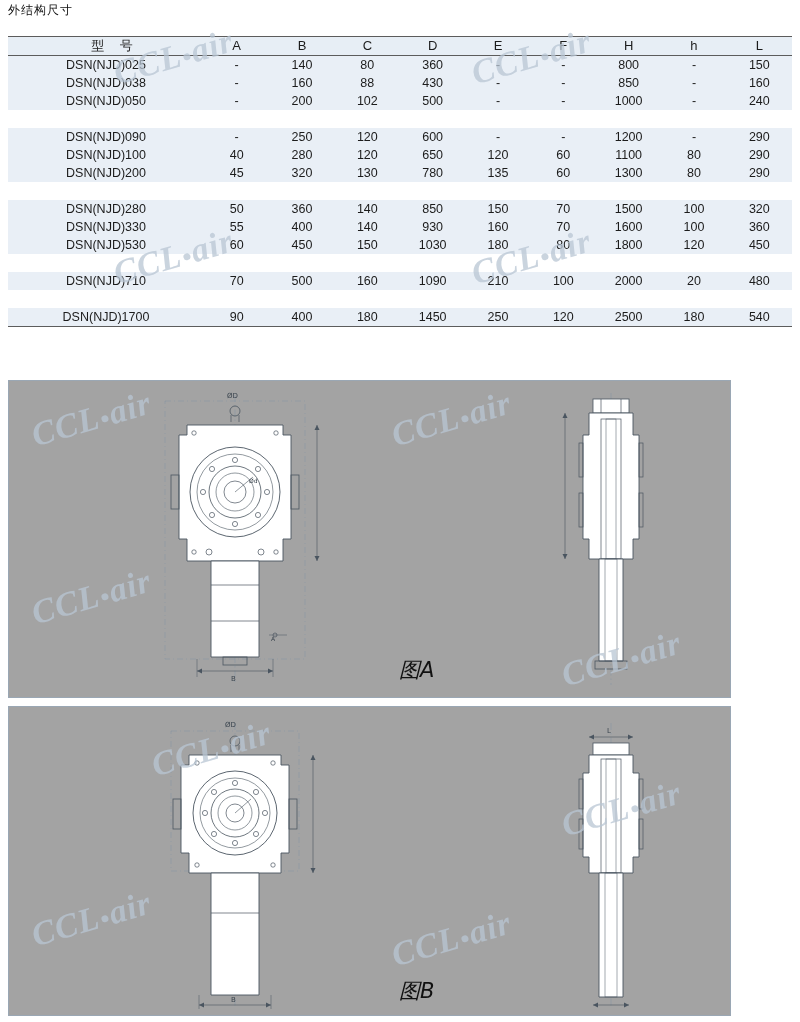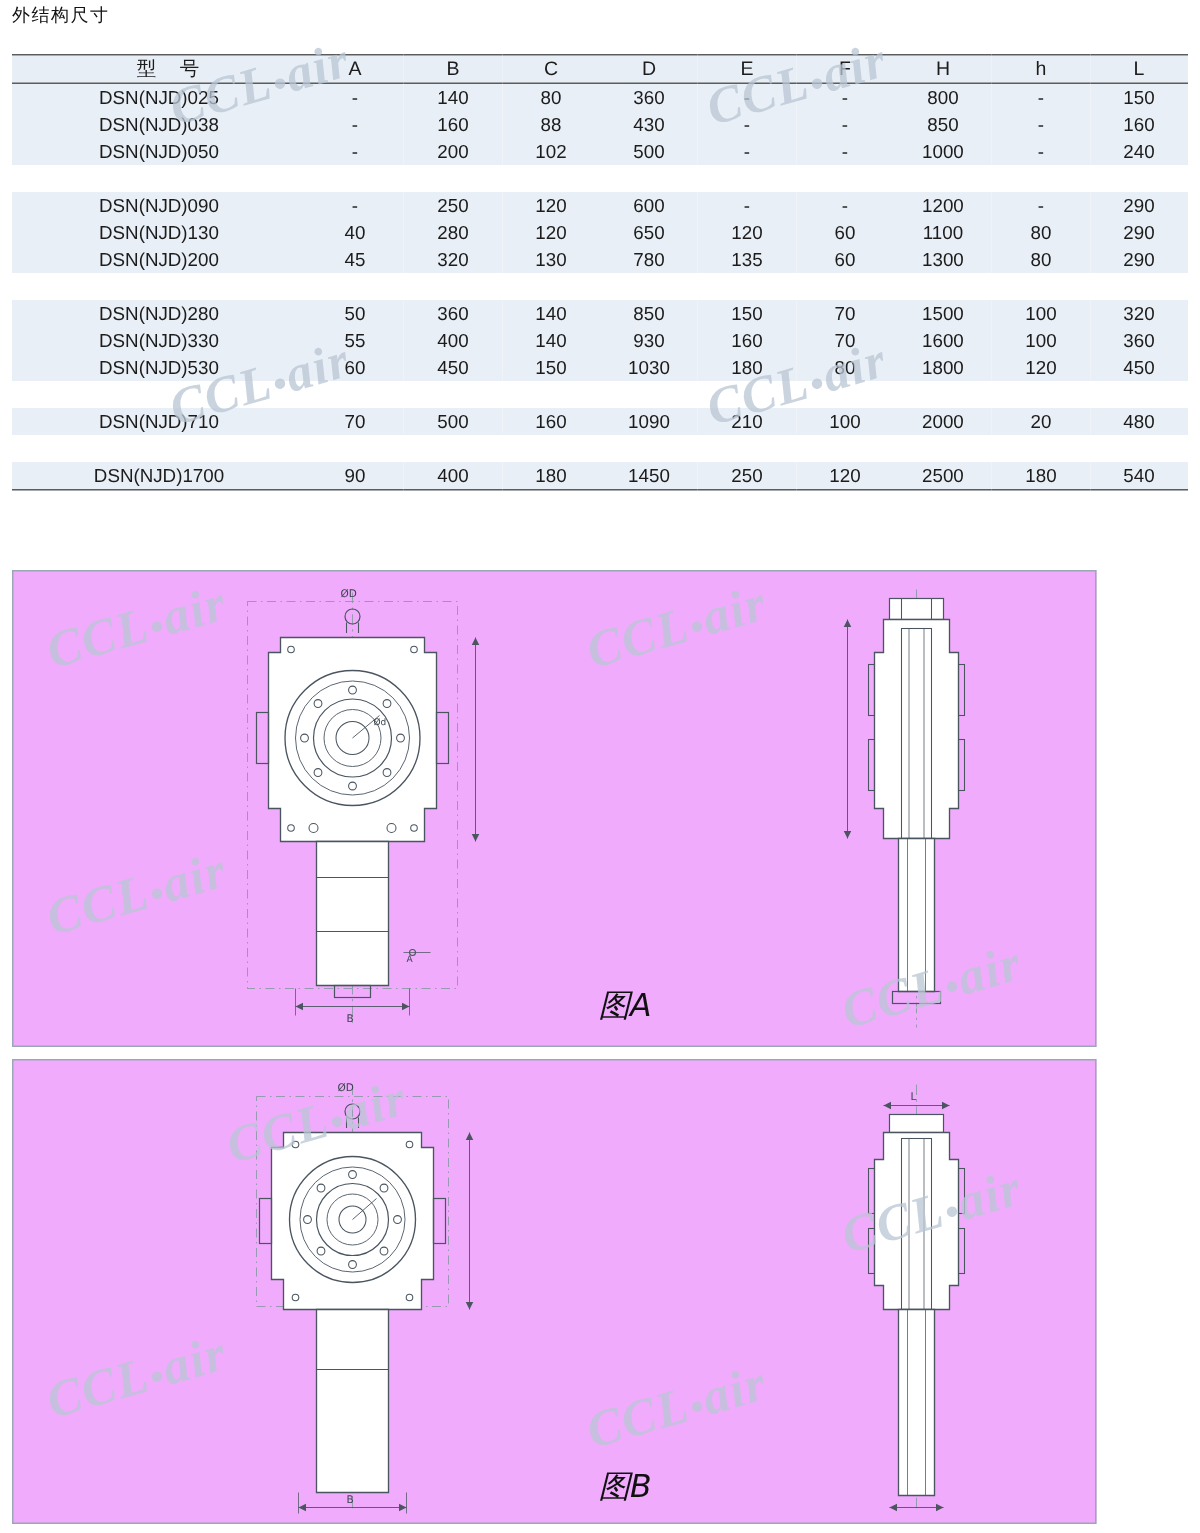--- a/index.html
+++ b/index.html
@@ -83,21 +83,21 @@
     height: 26px;
     line-height: 26px;
   }
 
   
   .fig-panel {
     position: absolute;
     left: 8px;
     width: 723px;
     border: 1px solid #9aa7b4;
-    background: #f0abfc;
+    background: #a3a3a3;
     box-sizing: border-box;
   }
   #fig-panel-a { top: 380px; height: 318px; }
   #fig-panel-b { top: 706px; height: 310px; }
 
   .fig-caption {
     position: absolute;
     font-size: 21px;
     color: #111;
     font-family: "DejaVu Sans", sans-serif;
@@ -204,21 +204,21 @@
         <td>250</td>
         <td>120</td>
         <td>600</td>
         <td>-</td>
         <td>-</td>
         <td>1200</td>
         <td>-</td>
         <td>290</td>
       </tr>
       <tr class="band-a">
-        <td class="model-col">DSN(NJD)130</td>
+        <td class="model-col">DSN(NJD)100</td>
         <td>40</td>
         <td>280</td>
         <td>120</td>
         <td>650</td>
         <td>120</td>
         <td>60</td>
         <td>1100</td>
         <td>80</td>
         <td>290</td>
       </tr>

